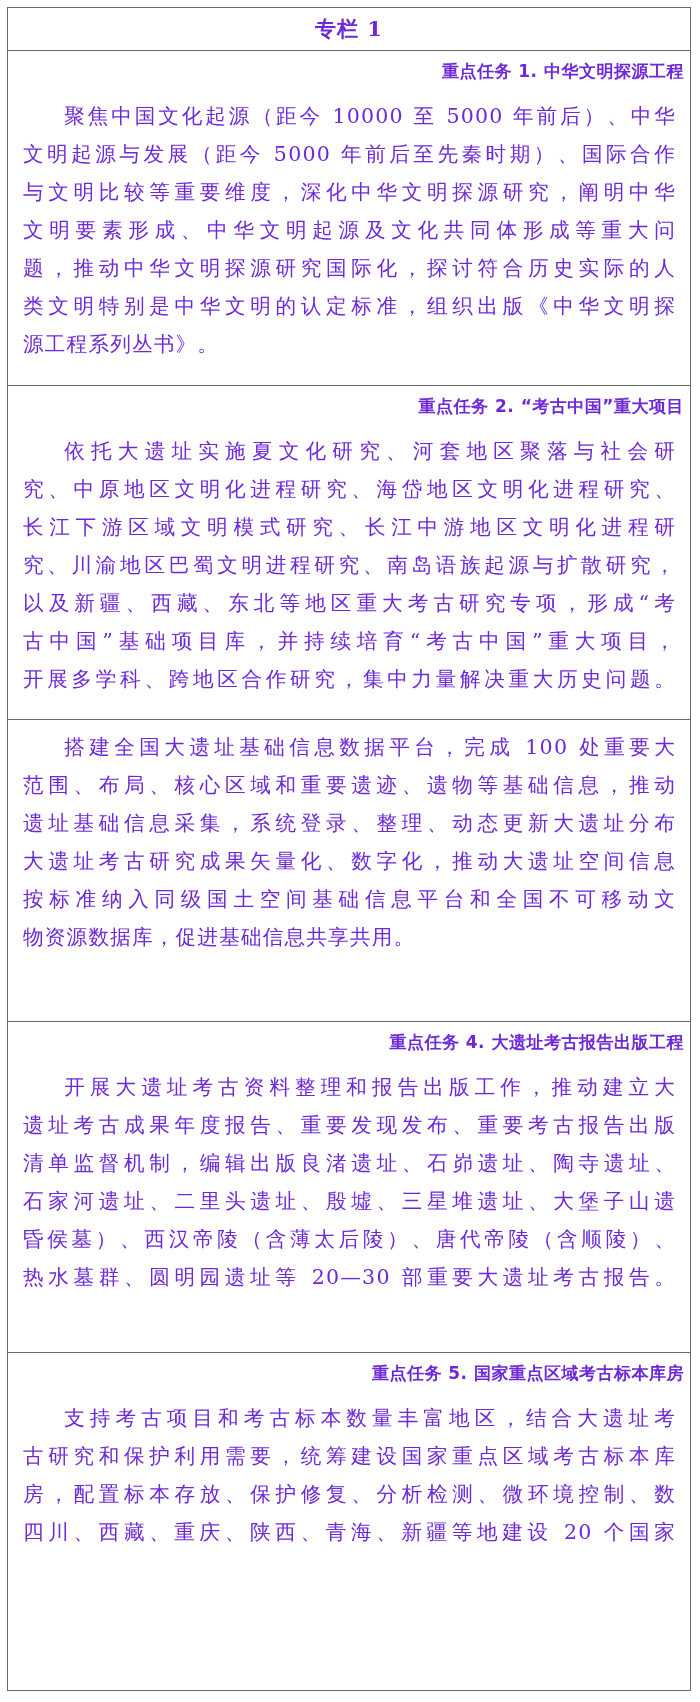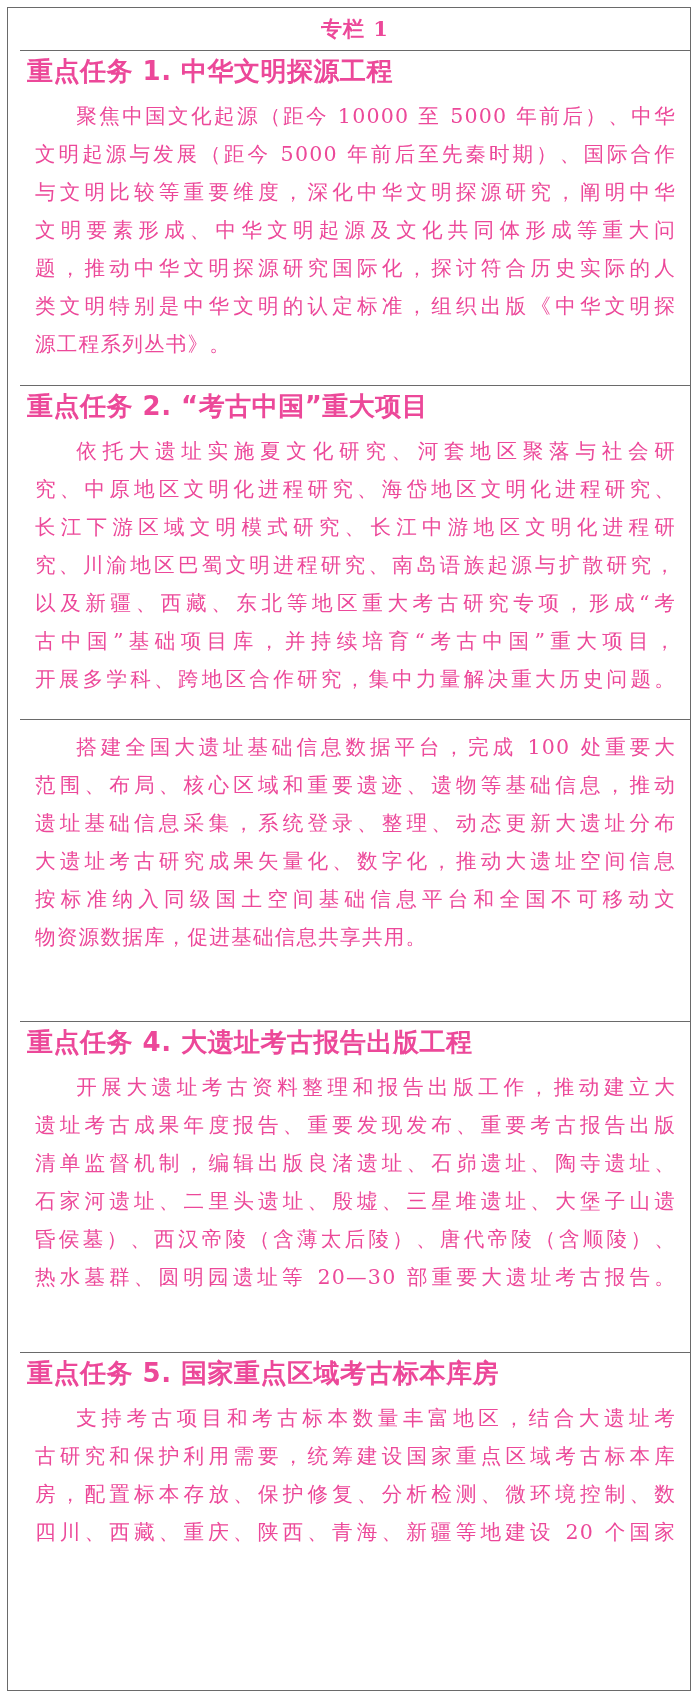--- a/index.html
+++ b/index.html
@@ -1,32 +1,31 @@
 <!DOCTYPE html>
 <html><head>
 <meta charset="utf-8">
 <style>
   html, body { margin: 0; padding: 0; background: #ffffff; }
   body { width: 700px; height: 1702px; position: relative; overflow: hidden; }
   .table {
     position: absolute; left: 7px; top: 7px; width: 684px;
     border: 1.5px solid #6a6a6a; box-sizing: border-box;
     font-family: "DejaVu Serif", "Liberation Serif", serif;
-    color: #ec4899;
-    padding-left: 12px;
+    color: #6d28d9;
   }
   .col-title {
     height: 42px; border-bottom: 1.5px solid #6a6a6a;
     display: flex; align-items: center; justify-content: center;
     font-size: 21px; font-weight: bold; letter-spacing: 1px;
   }
   .section { border-bottom: 1.5px solid #6a6a6a; box-sizing: border-box; padding: 0 6px 0 7px; }
   .section:last-child { border-bottom: none; }
   .sec-title {
-    text-align: left; font-weight: bold; font-size: 26px;
+    text-align: right; font-weight: bold; font-size: 17px;
     height: 38px; line-height: 40px; letter-spacing: 0.5px;
     font-family: "DejaVu Sans", "Liberation Sans", sans-serif;
   }
   .sec-body {
     font-size: 20.6px; line-height: 38px; text-align: justify;
     text-indent: 2em; letter-spacing: 1.2px; margin: 8px;
     font-family: "DejaVu Serif", "Liberation Serif", serif;
     word-break: break-all;
   }
   .line { display: block; white-space: nowrap; text-indent: 0; text-align: justify; text-align-last: justify; }

